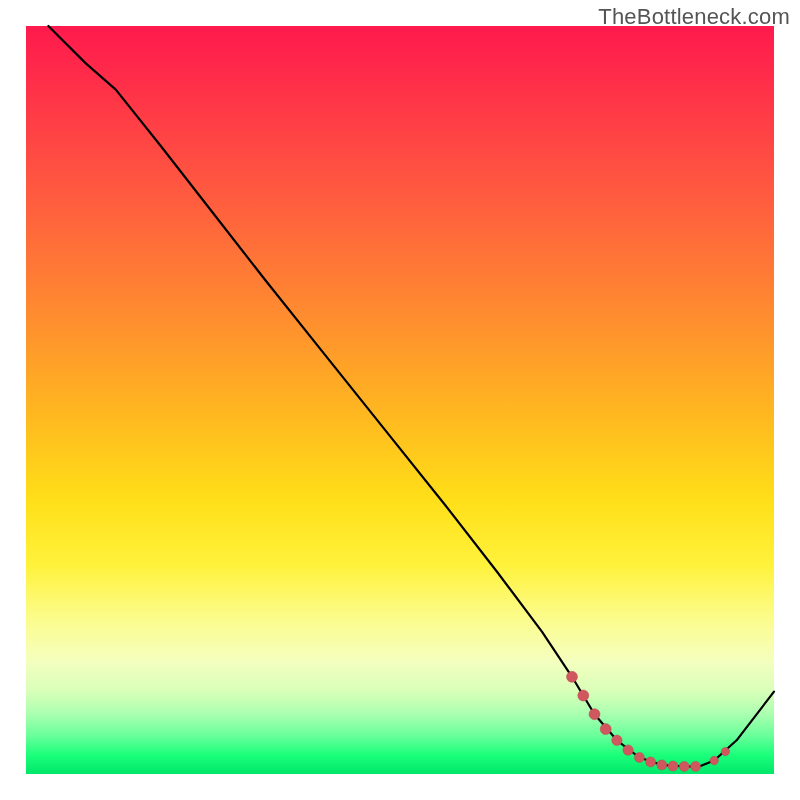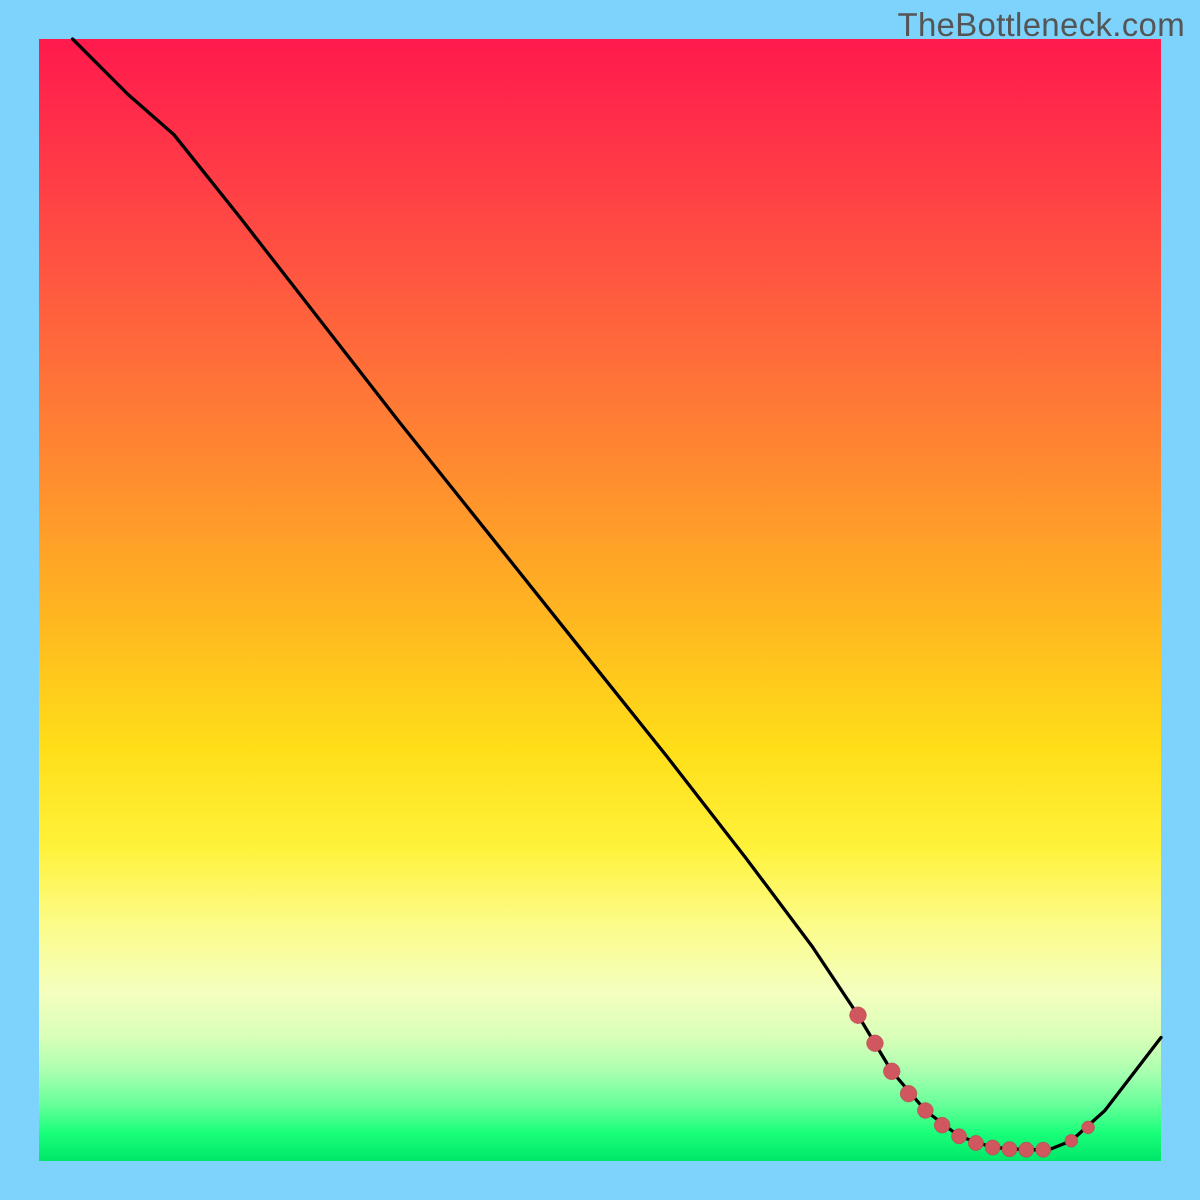--- a/index.html
+++ b/index.html
@@ -8,21 +8,21 @@
     width: 800px;
     height: 800px;
     background: #000;
     font-family: Arial, Helvetica, sans-serif;
     overflow: hidden;
   }
   .frame {
     position: relative;
     width: 800px;
     height: 800px;
-    background: #7dd3fc;
+    background: #ffffff;
   }
   .watermark {
     position: absolute;
     top: 4px;
     right: 10px;
     color: #555;
     font-size: 22px;
     font-weight: 500;
     letter-spacing: 0.2px;
     user-select: none;

